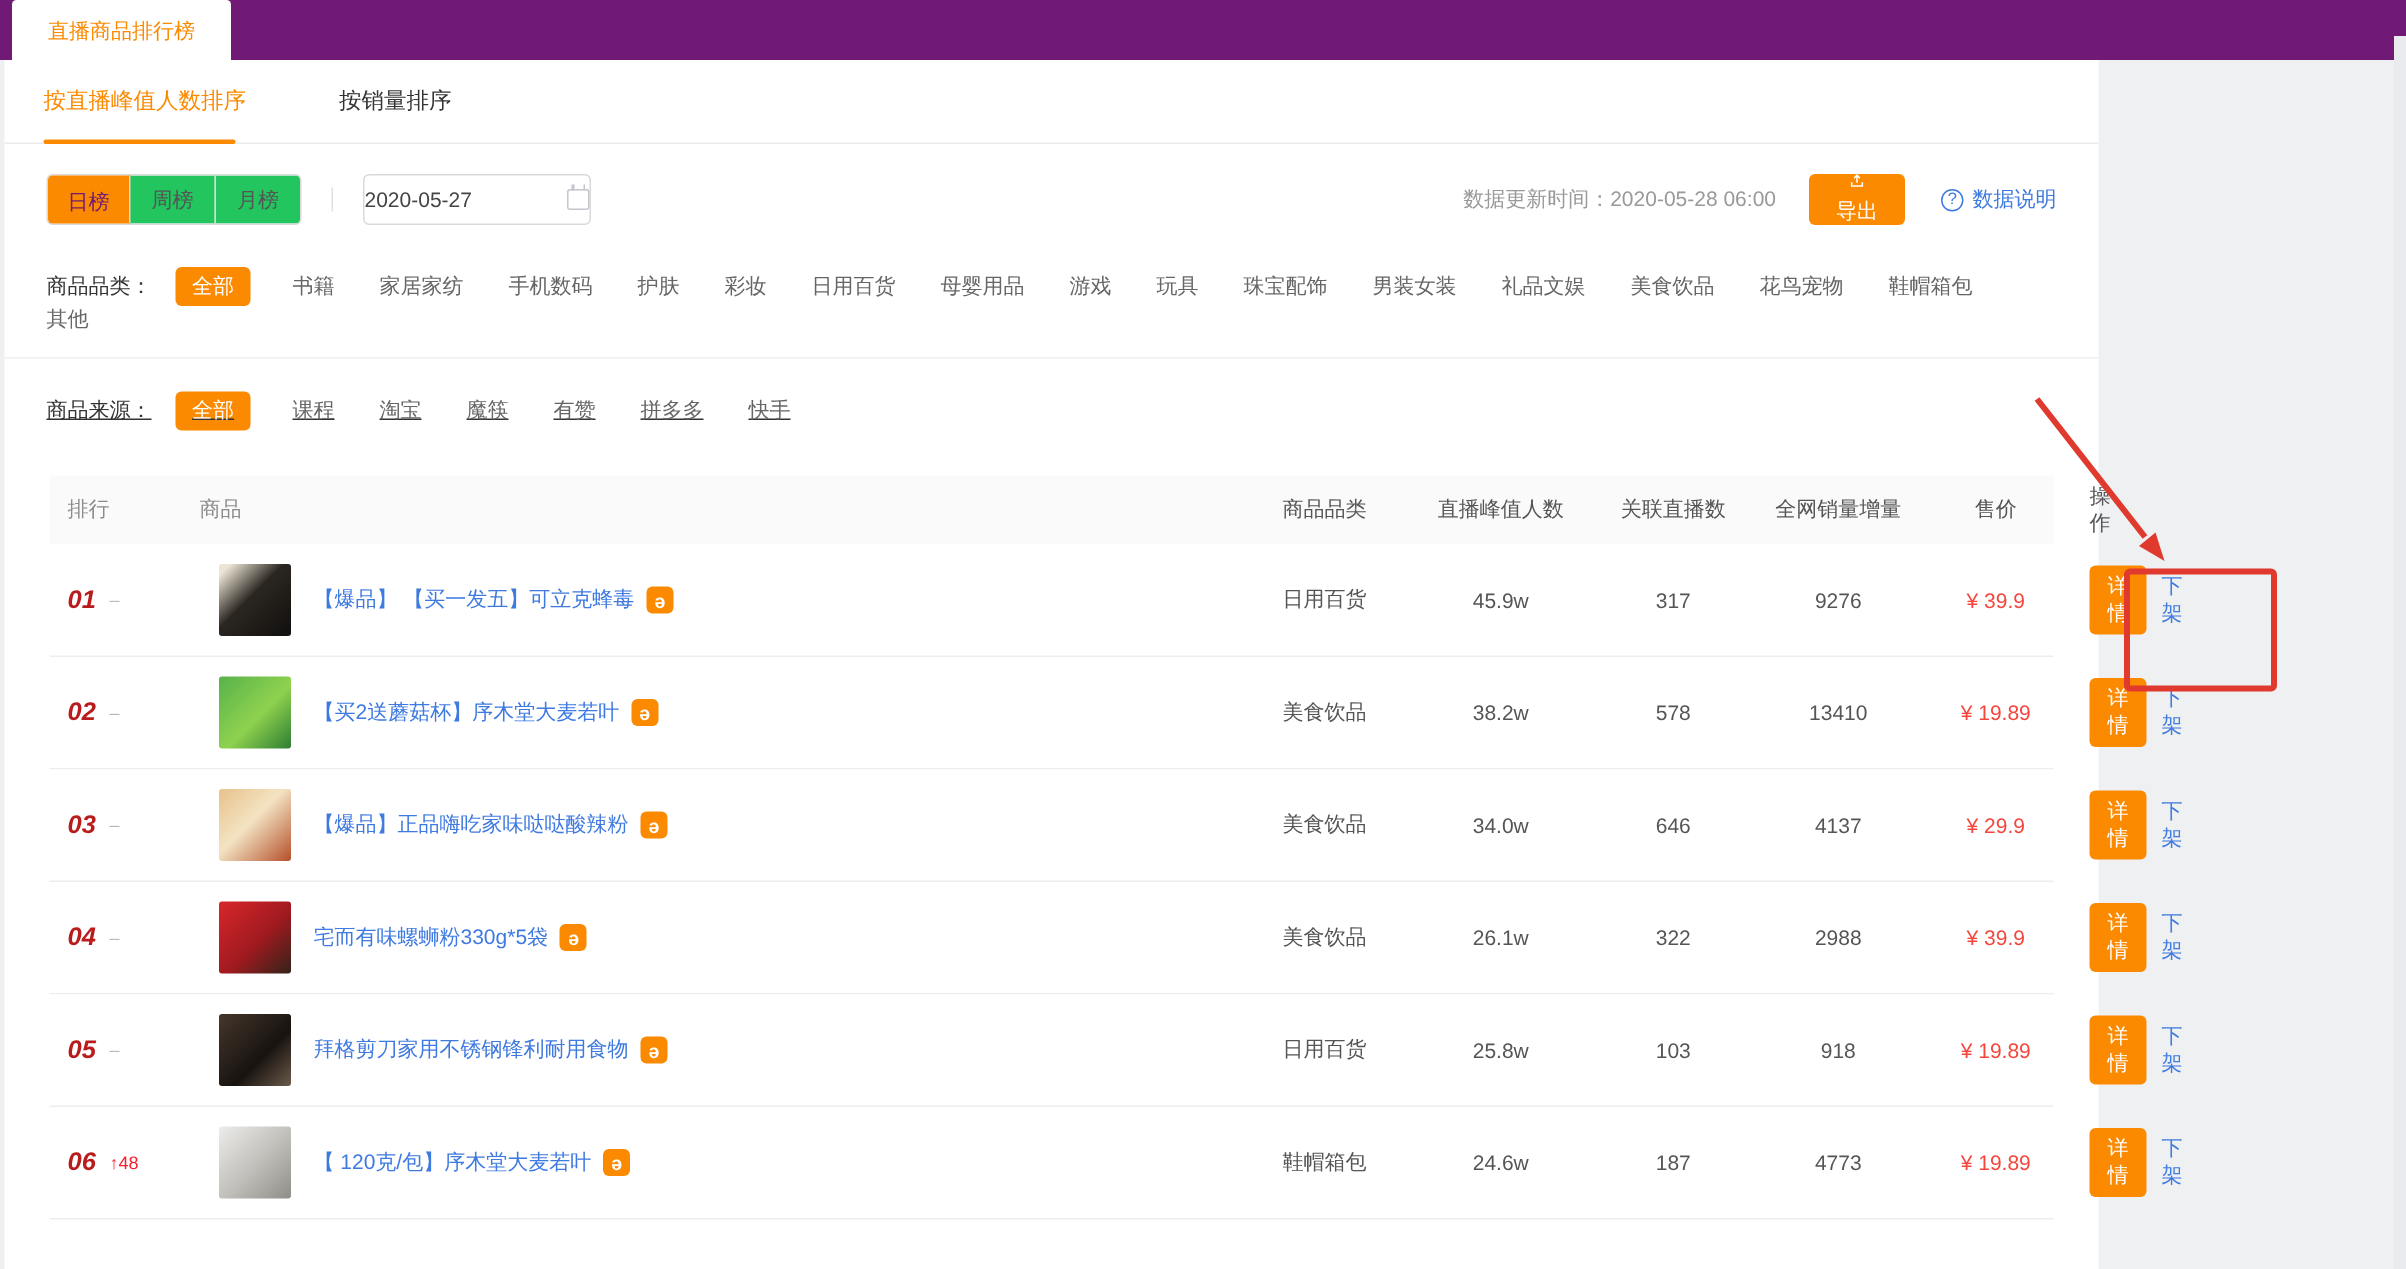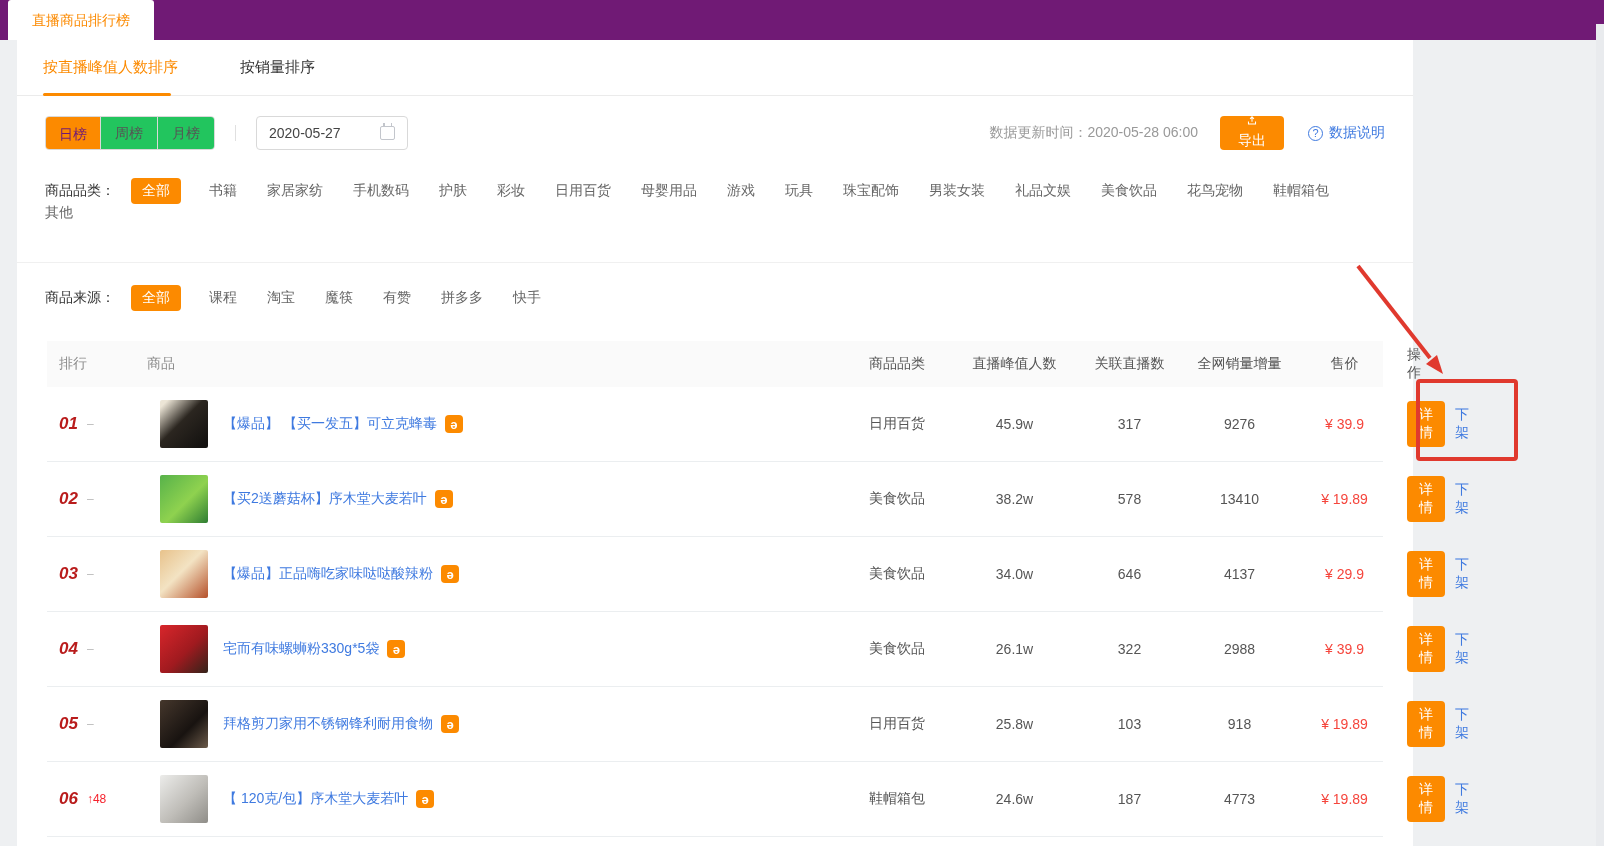--- a/index.html
+++ b/index.html
@@ -5,51 +5,51 @@
   * { margin:0; padding:0; box-sizing:border-box; }
   html,body { width:1604px; height:846px; overflow:hidden; }
   body { font-family:"Liberation Sans","DejaVu Sans",sans-serif; background:#eef0f2; font-size:14px; color:#333; position:relative; }
 
   
   .tabbar { height:40px; background:#701a75; display:flex; align-items:flex-end; }
   .tabbar .tab { margin-left:8px; height:40px; line-height:40px; padding:0 24px; background:#fff;
                  color:#fc8a00; font-size:14px; border-radius:3px 3px 0 0; cursor:pointer; }
 
   
-  .card { position:absolute; top:40px; left:17px; width:1396px; height:806px; background:#fff; }
+  .card { position:absolute; top:40px; left:3px; width:1396px; height:806px; background:#fff; }
 
   
   .subtabs { position:relative; height:56px; border-bottom:1px solid #ebebeb; display:flex; align-items:center; padding-left:26px; }
   .subtab { font-size:15px; color:#333; margin-right:62px; cursor:pointer; }
   .subtab.active { color:#fc8a00; }
   .subtab-underline { position:absolute; left:26px; bottom:-1px; width:128px; height:3px; background:#fc8a00; border-radius:2px; }
 
   
   .toolbar { display:flex; align-items:center; padding:20px 28px 14px 28px; }
   .seg-group { display:flex; border:1px solid #d9d9d9; border-radius:4px; overflow:hidden; height:34px; }
   .seg { padding:0 14px; line-height:32px; color:#555; background:#22c55e; border-left:1px solid #d9d9d9; cursor:pointer; }
   .seg:first-child { border-left:none; }
   .seg.active { background:#fc8a00; color:#701a75; border-color:#fc8a00; margin:-1px; height:36px; line-height:36px; }
   .v-divider { width:1px; height:16px; background:#e0e0e0; margin:0 20px; }
   .datepicker { display:flex; align-items:center; justify-content:space-between; width:152px; height:34px;
-                border:1px solid #d9d9d9; border-radius:4px; padding:0 12px; color:#444; cursor:pointer; background:#fff; }
+                border:1px solid #d9d9d9; border-radius:4px; padding:0 0; color:#444; cursor:pointer; background:#fff; }
   .cal-icon { width:15px; height:14px; border:1.5px solid #c3c6cc; border-radius:2px; position:relative; }
   .cal-icon:before, .cal-icon:after { content:""; position:absolute; top:-4px; width:1.5px; height:4px; background:#c3c6cc; }
   .cal-icon:before { left:2px; } .cal-icon:after { right:2px; }
   .toolbar-right { margin-left:auto; display:flex; align-items:center; }
   .update-time { color:#999; margin-right:22px; }
   .export-btn { display:flex; align-items:center; gap:7px; background:#fc8a00; color:#fff; border:none;
                 height:34px; padding:0 18px; border-radius:4px; font-size:14px; cursor:pointer;flex-direction:column; }
   .data-info { display:flex; align-items:center; gap:6px; color:#3f7ae0; margin-left:24px; cursor:pointer; }
   .qmark { display:inline-flex; align-items:center; justify-content:center; width:15px; height:15px;
            border:1px solid #3f7ae0; border-radius:50%; font-size:11px; }
 
   
   .filter-row { display:flex; align-items:center; flex-wrap:wrap; padding:14px 28px; }
-  .filter-row.bordered { border-top:1px solid #f0f0f0; margin-top:26px; padding-top:22px; }
+  .filter-row.bordered { border-top:1px solid #f0f0f0; margin-top:2px; padding-top:22px;text-decoration:underline; }
   .filter-label { color:#333; margin-right:16px; }
   .chip { background:#fc8a00; color:#fff; padding:4px 11px; border-radius:4px; margin-right:28px; cursor:pointer; }
   .opt { color:#666; margin-right:30px; cursor:pointer; }
 
   
   .table { margin:16px 30px 0 30px; }
   .trow { display:grid; grid-template-columns:100px 680px 140px 95px 135px 85px 125px 1fr; align-items:center; }
   .thead { background:#fafafa; height:46px; color:#8c8c8c; }
   .tbody-row { height:75px; border-bottom:1px solid #ebeef0; background:#fff; }
   .c-rank { padding-left:12px; display:flex; align-items:center; gap:9px; }

